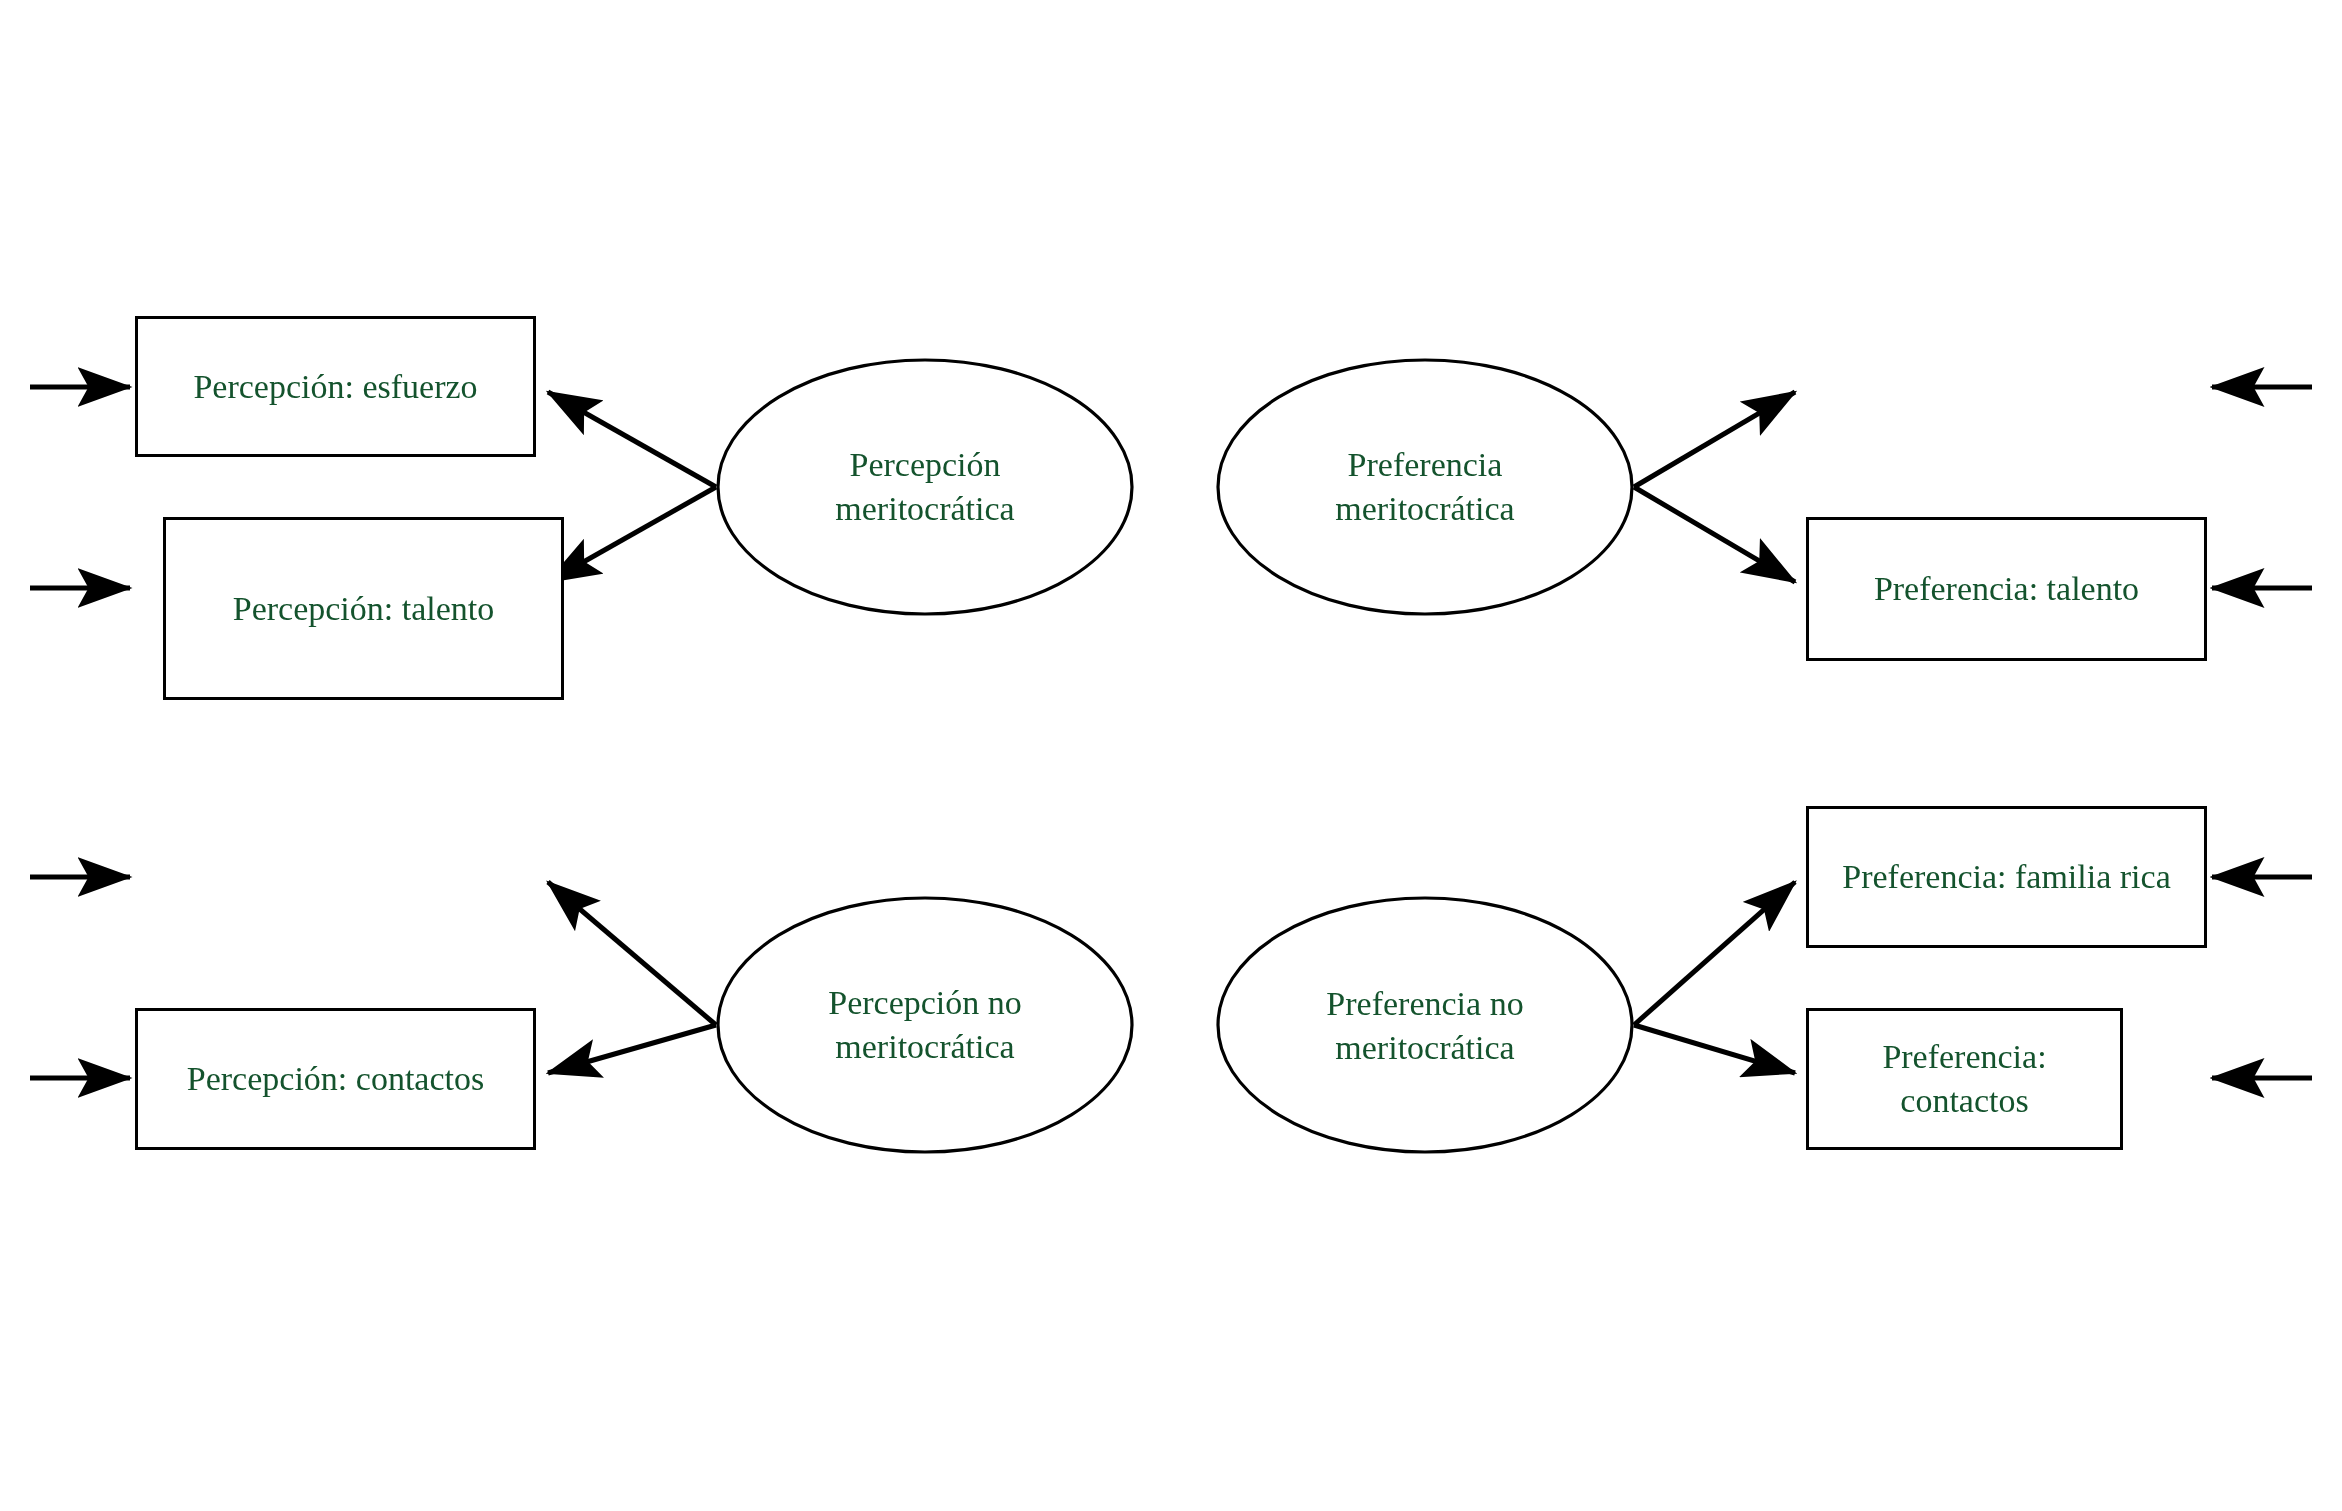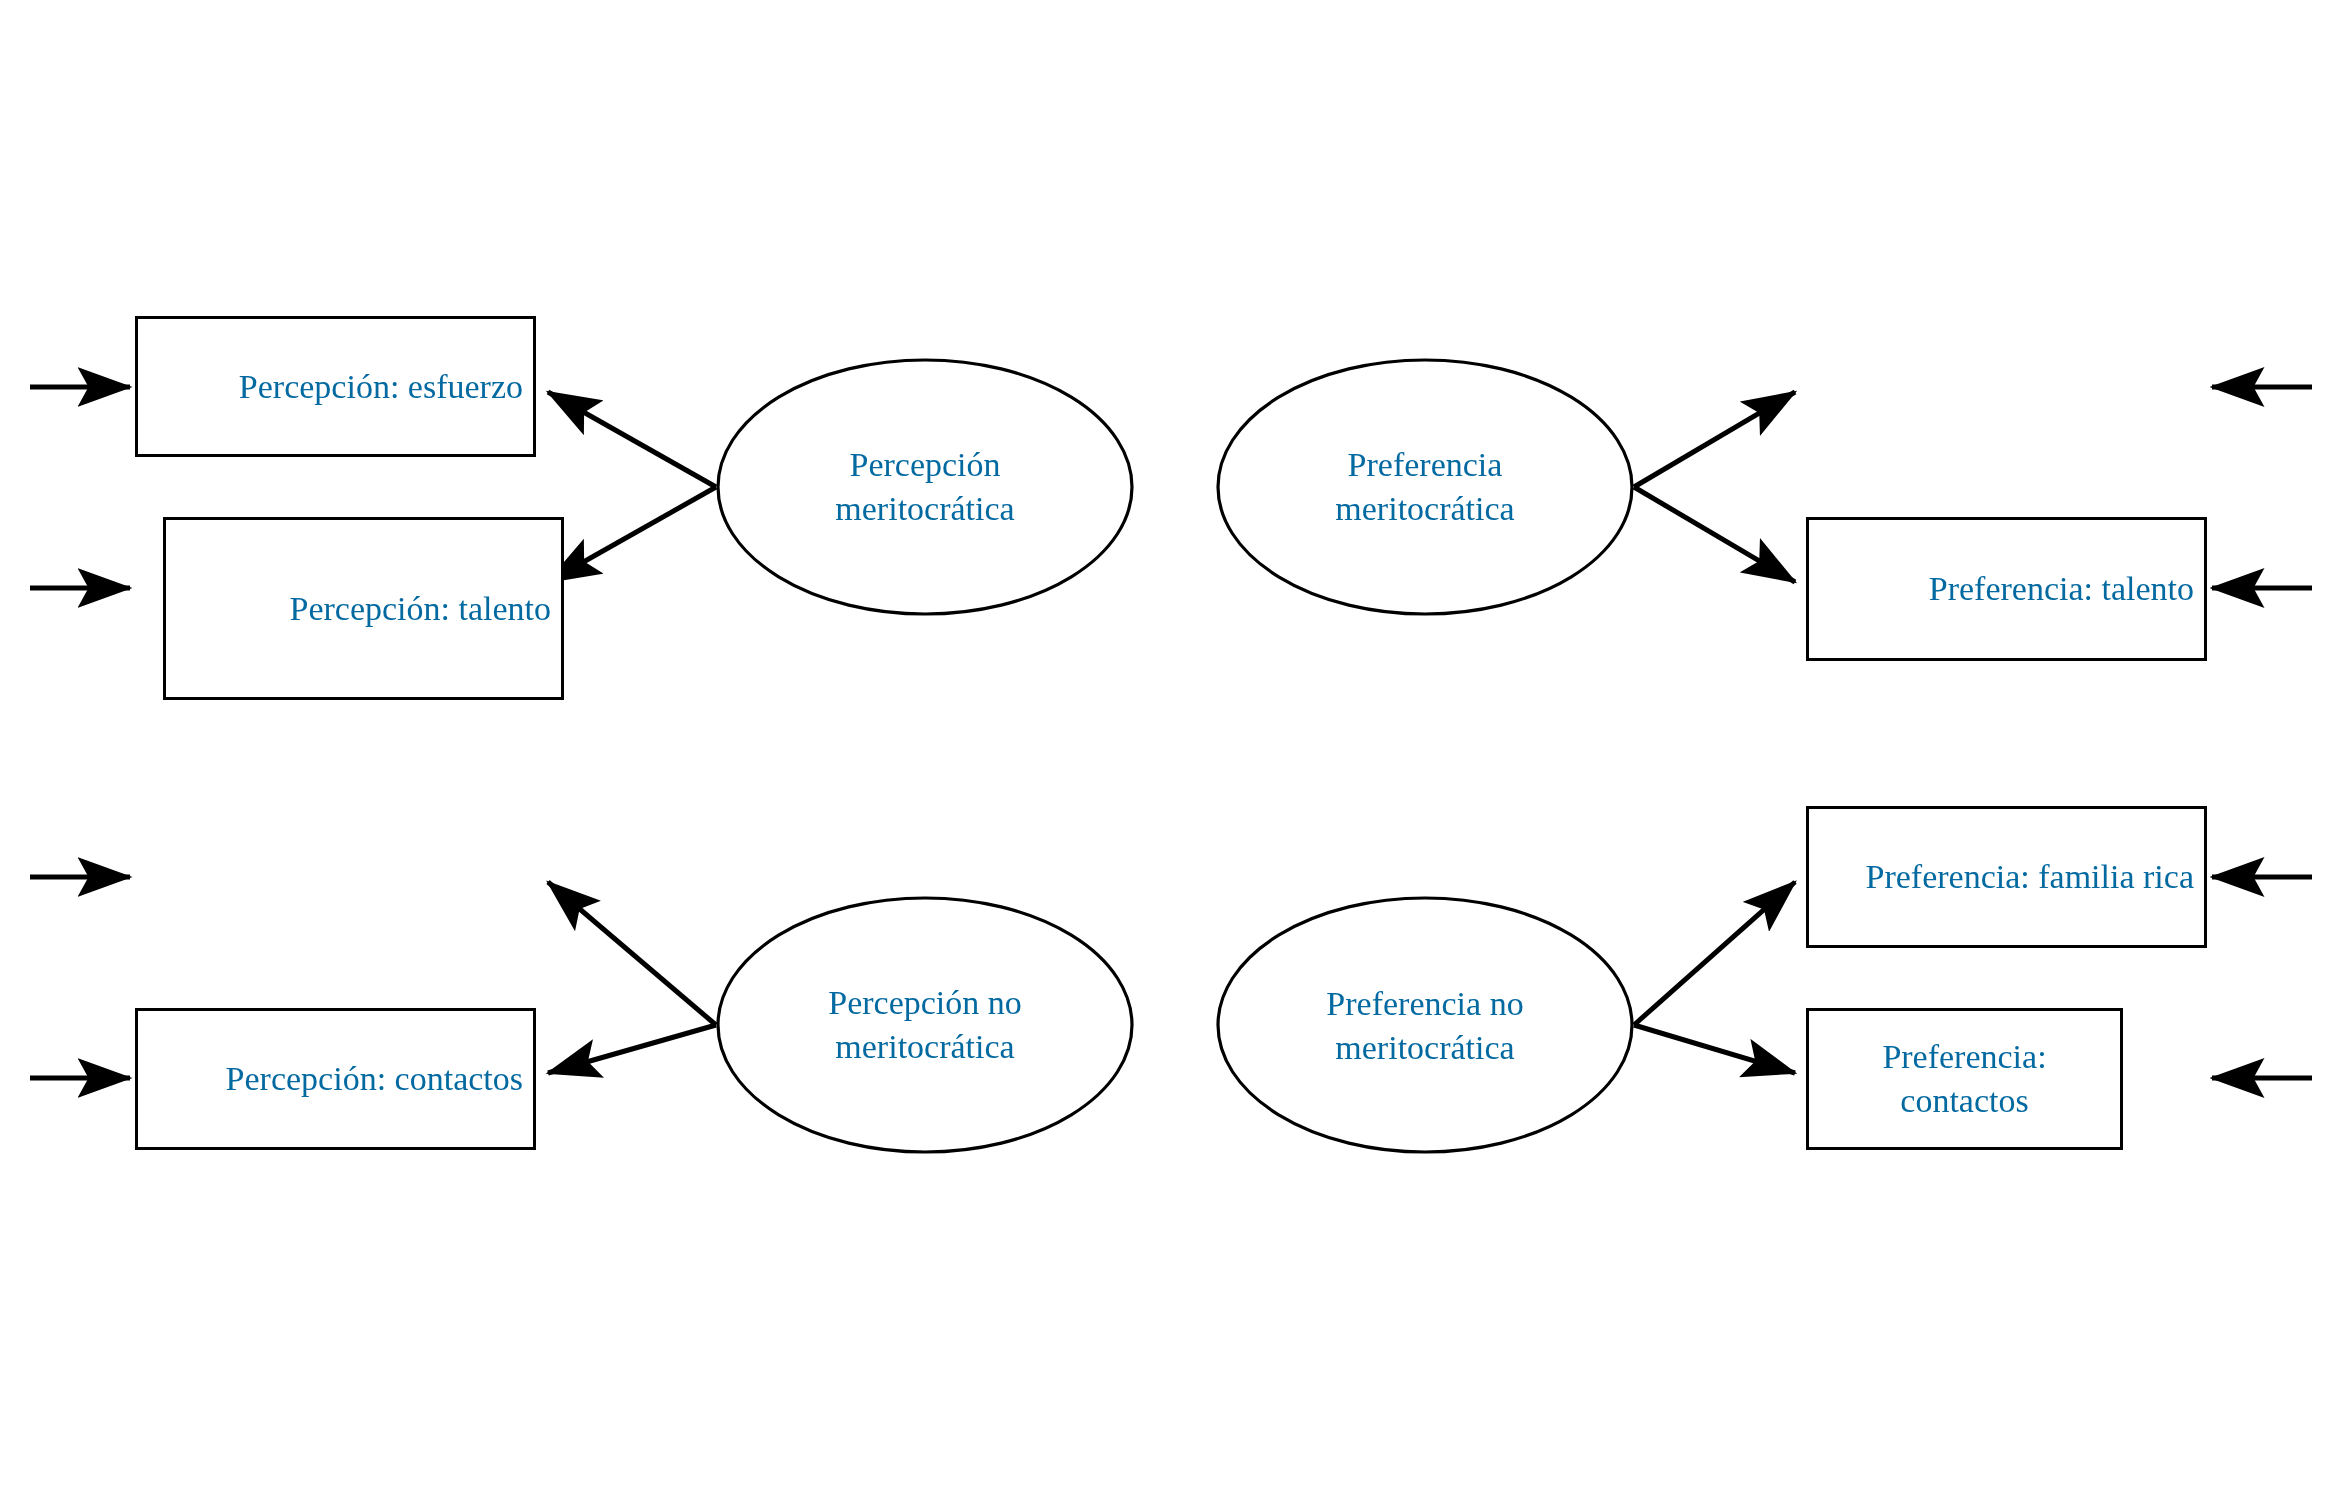--- a/index.html
+++ b/index.html
@@ -19,23 +19,23 @@
     position: absolute;
     left: 0;
     top: 0;
     width: 2342px;
     height: 1511px;
   }
   .node {
     position: absolute;
     display: flex;
     align-items: center;
-    justify-content: flex-end;
+    justify-content: center;
     text-align: center;
-    color: #0369a1;
+    color: #14532d;
     font-size: 34px;
     line-height: 1.28;
     box-sizing: border-box;
     pointer-events: auto;
   }
   .box {
     border: 3px solid #000000;
     background: #ffffff;
     padding: 4px 10px;
   }

